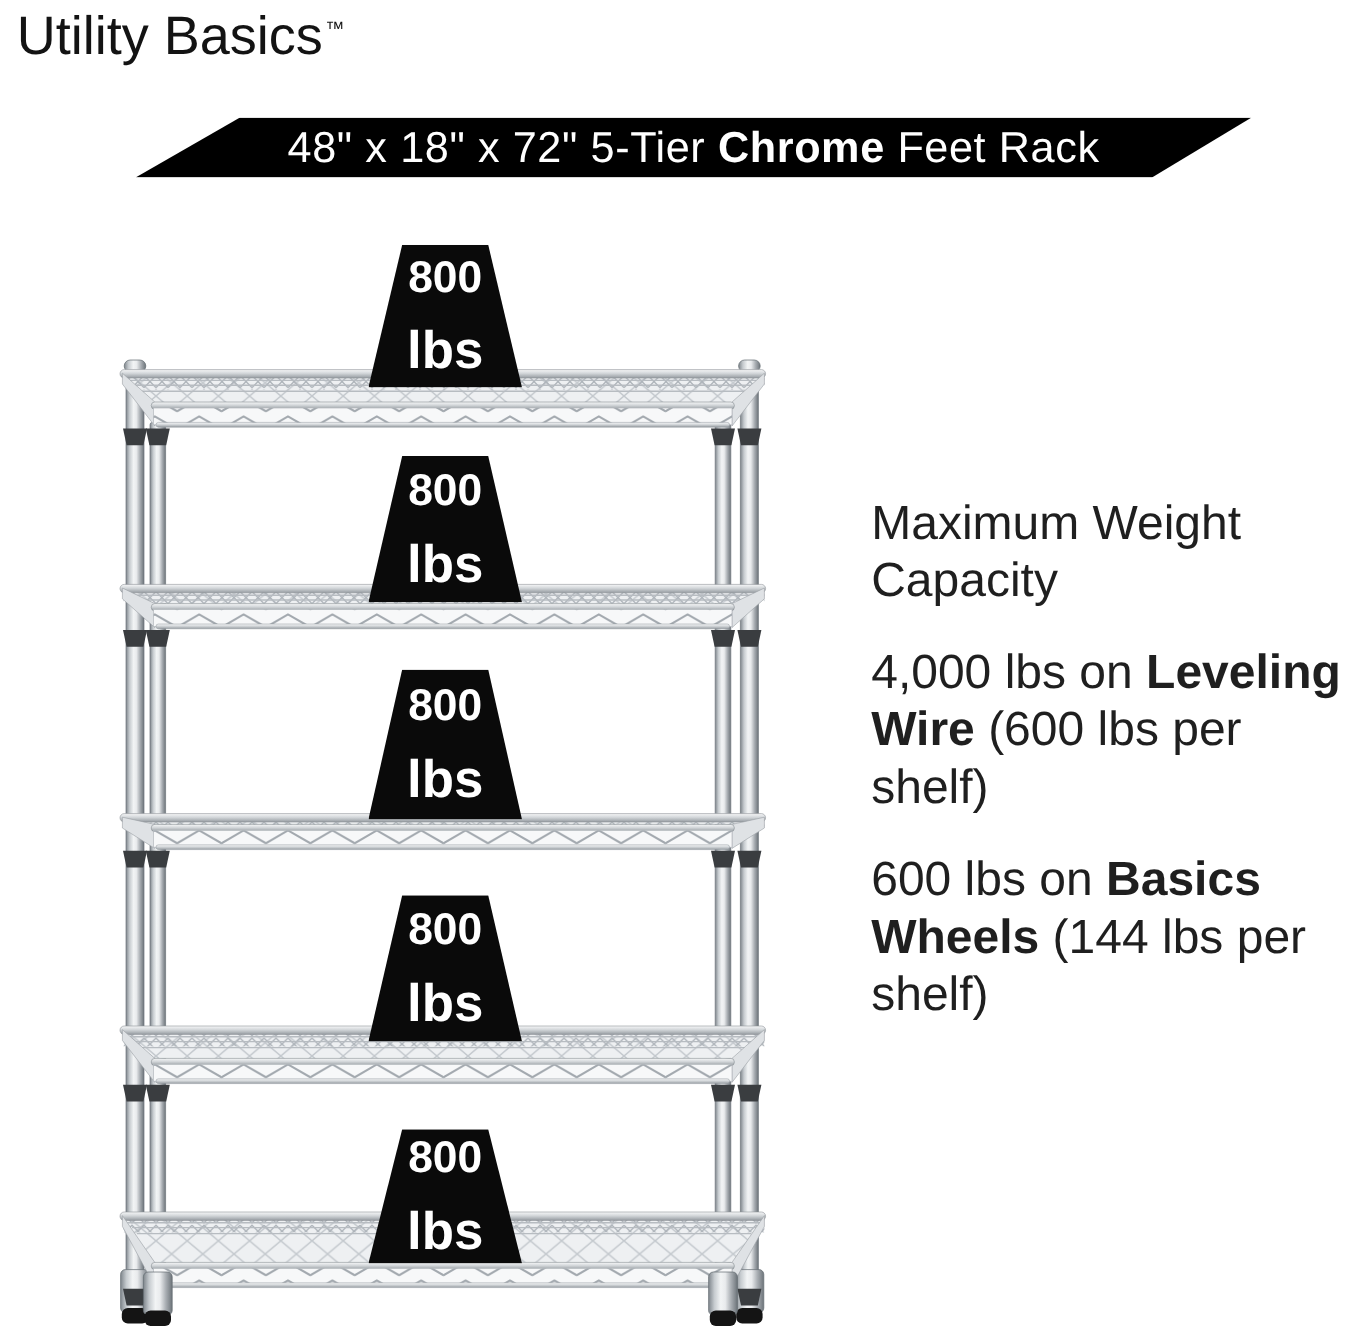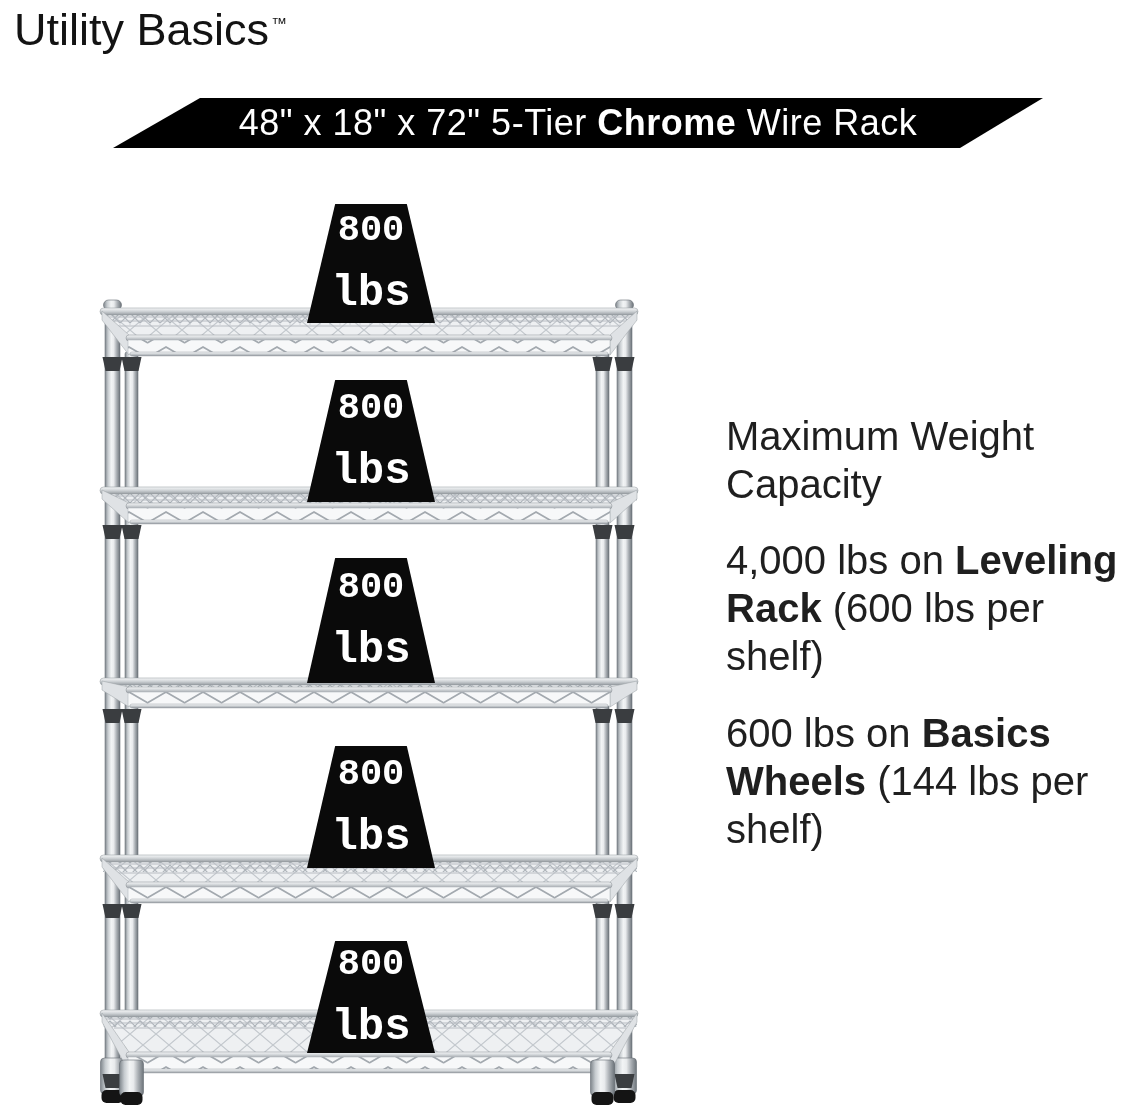--- a/index.html
+++ b/index.html
@@ -26,21 +26,21 @@
   .banner .b{font-weight:700;margin-top:20px;}
 
   
   #rack-svg{position:absolute;left:0;top:0;z-index:1;}
 
   
   .badge{position:absolute;left:307px;width:128px;z-index:2;
          background:var(--badge-bg);color:var(--badge-text);
          clip-path:polygon(22% 0,78% 0,100% 100%,0 100%);
          display:flex;flex-direction:column;align-items:center;justify-content:center;
-         gap:22px;font-weight:700;text-align:center;font-family:Liberation Mono, monospace;}
+         gap:22px;font-weight:700;text-align:center;}
   .badge .v{font-size:37px;line-height:1;}
   .badge .u{font-size:44px;line-height:1;}
   .badge-1{top:204px;height:119px;}
   .badge-2{top:380px;height:122px;}
   .badge-3{top:558px;height:125px;}
   .badge-4{top:746px;height:122px;}
   .badge-5{top:941px;height:112px;}
 
   
   .para{position:absolute;left:726px;width:402px;font-size:40px;line-height:48px;
@@ -52,21 +52,21 @@
   .tline .b{font-weight:700;}
 </style>
 </head>
 <body>
 
 <div id="page">
 
   <div class="logo"><span>Utility Basics</span><span class="tm">™</span></div>
 
   <div class="banner">
-    <span><span>48" x 18" x 72" 5-Tier </span><span class="b">Chrome</span><span> Wire Rack</span></span>
+    <span><span>48" x 18" x 72" 5-Tier </span><span class="b">Chrome</span><span> Feet Rack</span></span>
   </div>
 
   <svg id="rack-svg" width="1126" height="1106" viewBox="0 0 1126 1106">
     <defs>
       <linearGradient id="postG" x1="0" y1="0" x2="1" y2="0">
         <stop offset="0" stop-color="#7f868c"></stop>
         <stop offset="0.2" stop-color="#c6cbcf"></stop>
         <stop offset="0.42" stop-color="#f2f4f5"></stop>
         <stop offset="0.58" stop-color="#e9ebed"></stop>
         <stop offset="0.78" stop-color="#a9aeb3"></stop>
@@ -217,21 +217,21 @@
     <span class="v">800</span>
     <span class="u">lbs</span>
   </div>
 
   <div class="para para-heading">
       <div class="tline"><span>Maximum Weight</span></div>
       <div class="tline"><span>Capacity</span></div>
     </div>
   <div class="para para-leveling">
       <div class="tline"><span>4,000 lbs on </span><span class="b">Leveling</span></div>
-      <div class="tline"><span class="b">Rack</span><span> (600 lbs per</span></div>
+      <div class="tline"><span class="b">Wire</span><span> (600 lbs per</span></div>
       <div class="tline"><span>shelf)</span></div>
     </div>
   <div class="para para-caster">
       <div class="tline"><span>600 lbs on </span><span class="b">Basics</span></div>
       <div class="tline"><span class="b">Wheels</span><span> (144 lbs per</span></div>
       <div class="tline"><span>shelf)</span></div>
     </div>
 
 </div>
 

